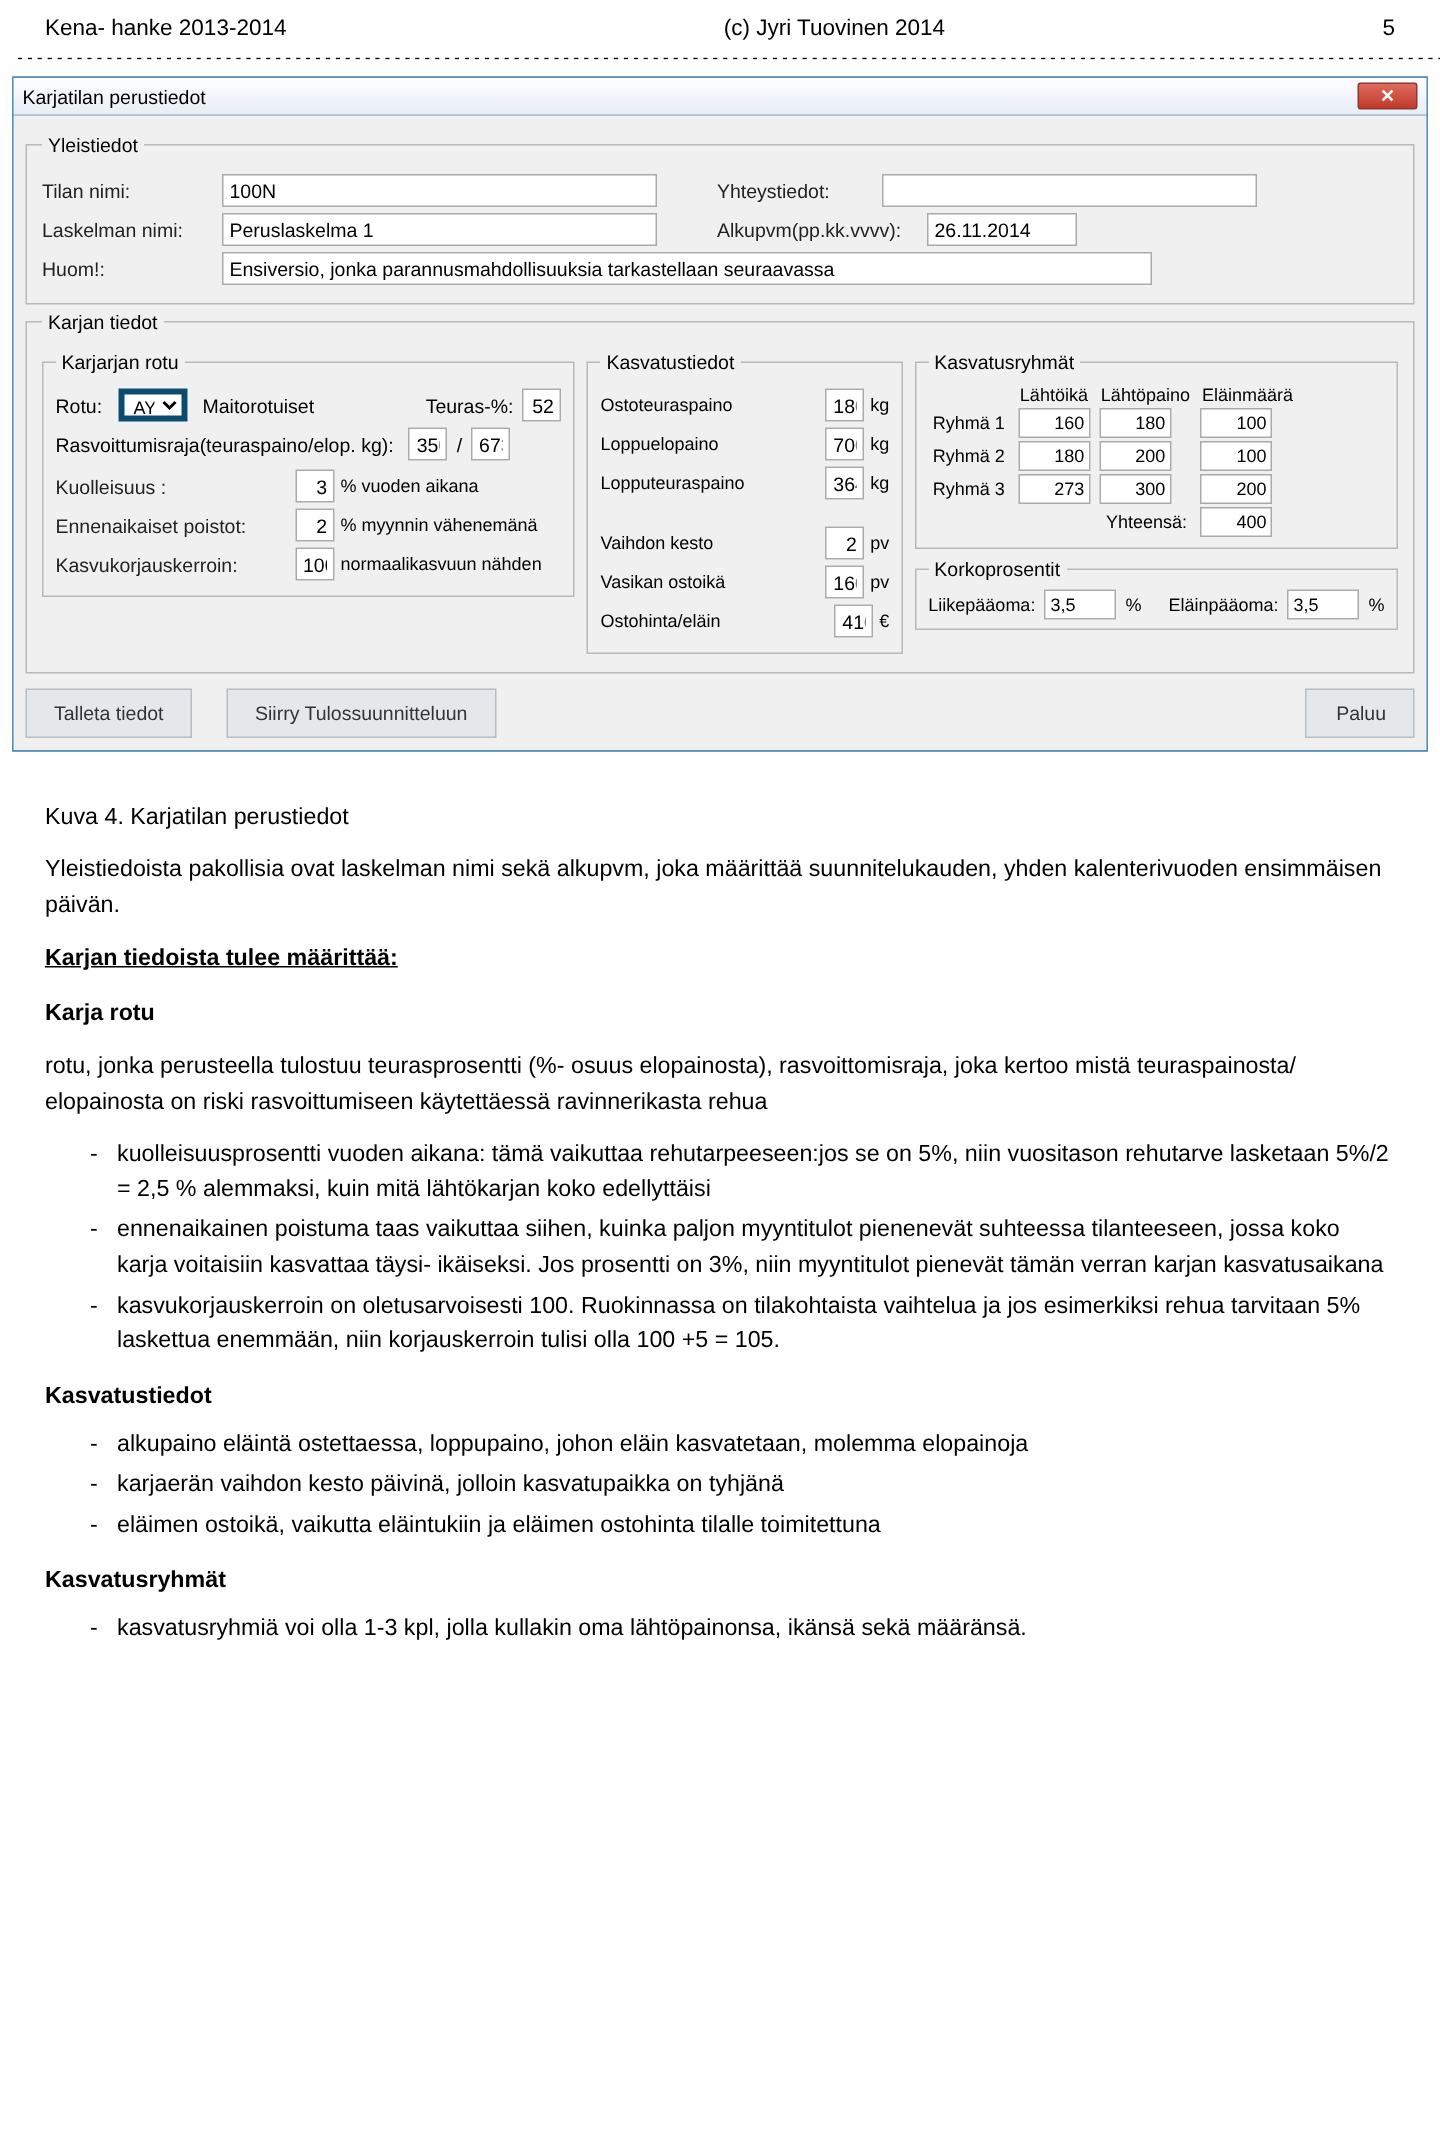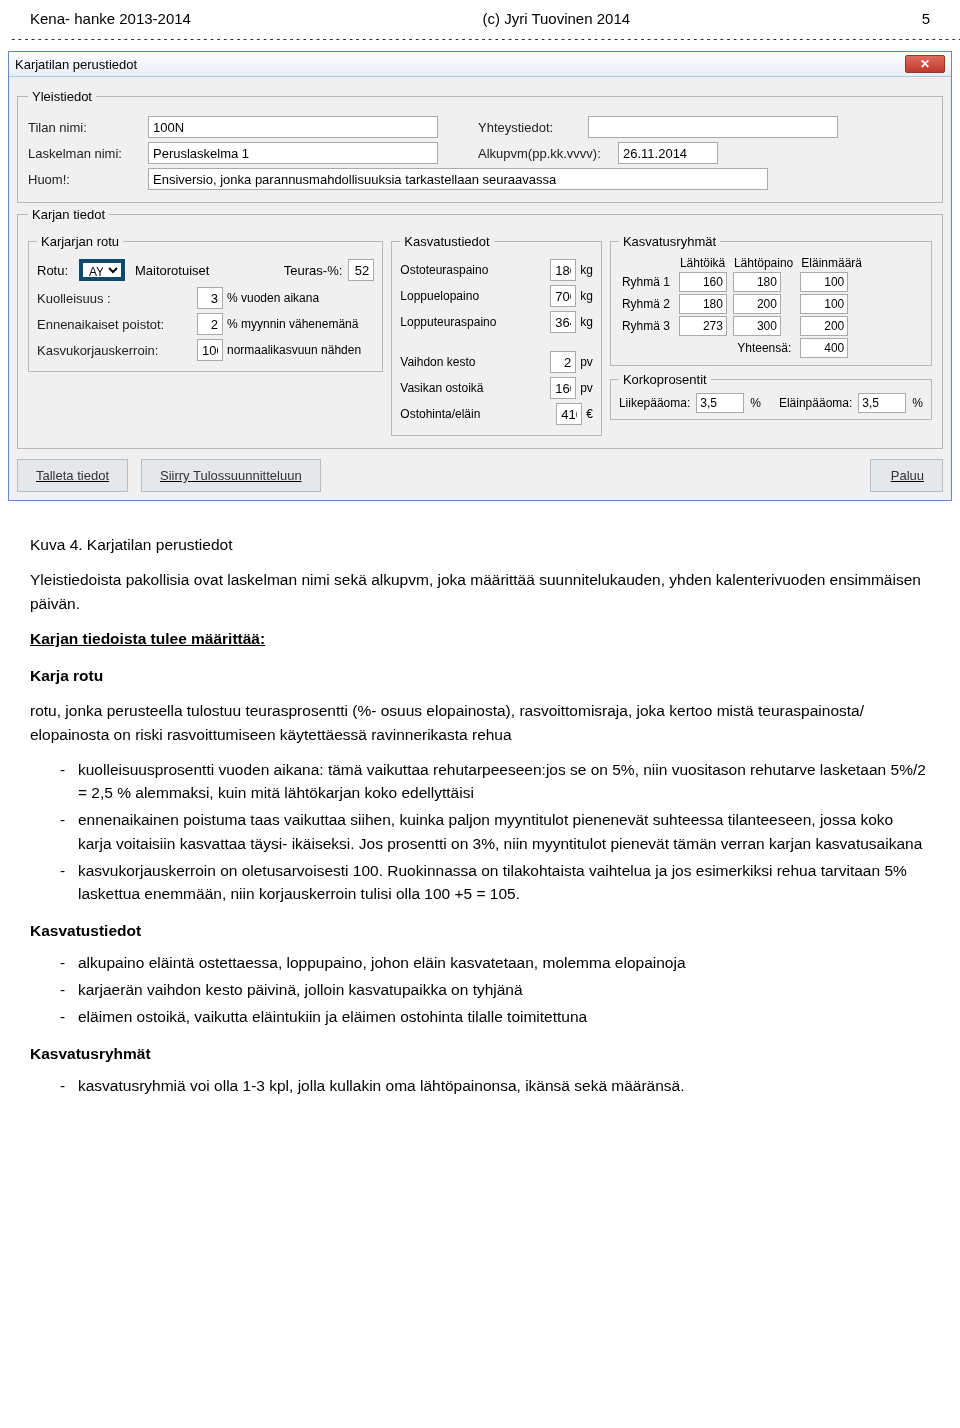--- a/index.html
+++ b/index.html
@@ -14,21 +14,21 @@
   fieldset { border: 1px solid #b8b8b8; margin: 4px 0; padding: 8px 10px; background: #f0f0f0; position: relative; }
   legend { font-size: 13px; padding: 0 4px; color: #000; }
   .row { display: flex; align-items: center; margin: 4px 0; font-size: 13px; }
   .label { min-width: 120px; color: #222; }
   input.text { border: 1px solid #aaa; background: #fff; padding: 2px 4px; font-size: 13px; height: 22px; }
   select.text { border: 4px solid #0c4a6e; background: #fff; padding: 1px 2px; font-size: 12px; height: 22px; }
   .karja-grid { display: flex; gap: 8px; }
   .kcol { flex: 1; }
   .inner-fs { border: 1px solid #b8b8b8; padding: 6px 8px; }
   .small-input { width: 26px; text-align: right; }
-  .btn-row { display: flex; gap: 13px; margin-top: 10px; text-decoration: underline; }
+  .btn-row { display: flex; gap: 23px; margin-top: 10px; }
   .btn { background: #e5e8eb; border: 1px solid #b5bdc6; padding: 8px 18px; font-size: 13px; color: #333; flex: 0 0 auto; }
   .btn.right { margin-left: auto; padding-left: 20px; }
   .content { padding: 15px 30px; font-size: 15.5px; line-height: 1.5; }
   .content p { margin: 12px 0; }
   .content h4 { font-weight: bold; margin: 14px 0 8px; font-size: 15.5px; }
   .content .underline { text-decoration: underline; }
   ul.bullets { list-style: none; padding-left: 30px; }
   ul.bullets li { position: relative; margin: 4px 0; padding-left: 18px; }
   ul.bullets li::before { content: "-"; position: absolute; left: 0; }
   .kasv-table { border-collapse: collapse; font-size: 12px; }
@@ -87,20 +87,26 @@
         <div class="kcol" style="flex:1.35">
           <fieldset class="inner-fs">
             <legend>Karjarjan rotu</legend>
             <div class="row">
               <span style="min-width:42px">Rotu:</span>
               <select class="text" style="width:46px"><option>AY</option></select>
               <span style="margin:0 10px">Maitorotuiset</span>
               <span style="margin-left:auto;margin-right:6px">Teuras-%:</span>
               <input class="text small-input" value="52" style="">
             </div>
+            <div class="row">
+              <span>Rasvoittumisraja(teuraspaino/elop. kg):</span>
+              <input class="text small-input" style="margin-left: 10px;" value="350">
+              <span style="margin:0 6px">/</span>
+              <input class="text small-input" value="673" style="">
+            </div>
             <div class="karjarotu-bottom">
             <div class="row">
               <span class="label">Kuolleisuus :</span>
               <input class="text small-input" value="3" style="">
               <span class="unit">% vuoden aikana</span>
             </div>
             <div class="row">
               <span class="label">Ennenaikaiset poistot:</span>
               <input class="text small-input" value="2" style="">
               <span class="unit">% myynnin vähenemänä</span>

